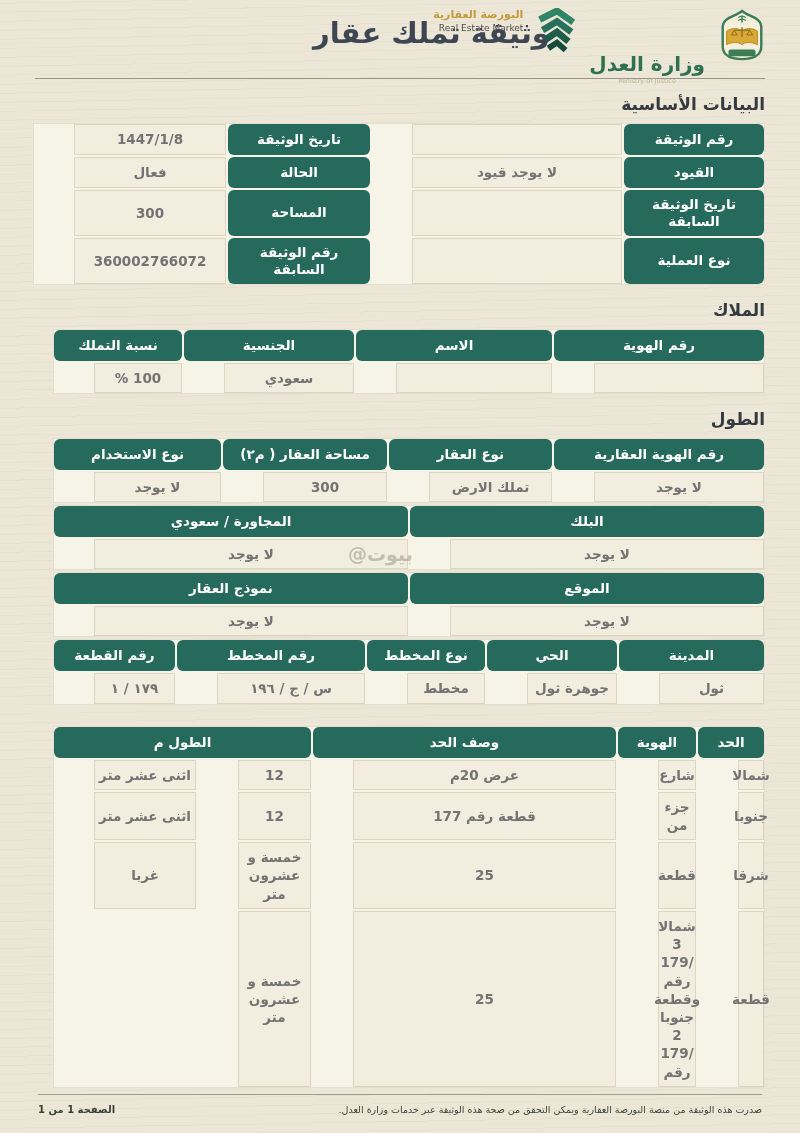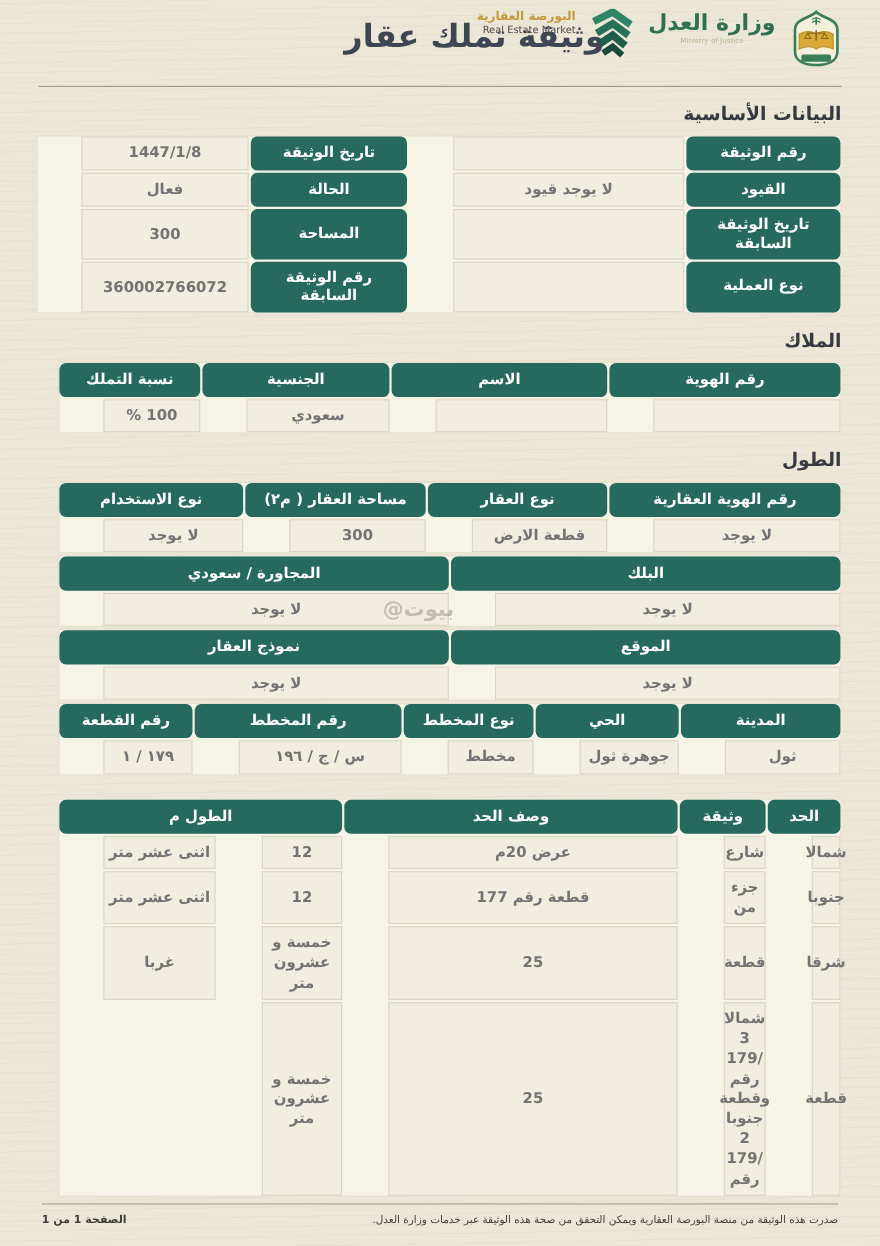--- a/index.html
+++ b/index.html
@@ -20,21 +20,21 @@
   .doc-title{
     position:absolute;left:278px;top:16px;
     font-size:29px;font-weight:bold;color:#3E4654;letter-spacing:0px;
     direction:rtl;white-space:nowrap;
   }
   .logos{position:absolute;right:-6px;top:8px;display:flex;direction:ltr;align-items:flex-start;gap:8px;}
   .rem-text{text-align:right;direction:ltr;}
   .rem-ar{font-size:11px;font-weight:bold;color:#C49A3C;letter-spacing:1px;}
   .rem-en{font-size:9px;color:#4A4A45;margin-top:2px;}
   .moj-text{text-align:center;}
-  .moj-ar{font-size:20px;font-weight:bold;color:#2E7050;font-family:"DejaVu Sans",sans-serif;}
+  .moj-ar{font-size:20px;font-weight:bold;color:#2E7050;font-family:"DejaVu Sans",sans-serif;margin-top:44px;}
   .moj-en{font-size:6.5px;color:#BFB293;margin-top:1px;}
   .rule{border:none;border-top:1px solid #9A9488;margin:0;}
 
   
   .sec-title{font-size:17px;font-weight:bold;color:#343A40;margin:15px 0 9px 0;text-align:right;}
 
   
   .tbl{display:grid;gap:2px;background:#F6F3E7;border:1px solid #E3DECD;}
   .tbl .h{
     background:#256A5D;color:#FFFFFF;font-weight:bold;font-size:13.5px;
@@ -141,21 +141,21 @@
     <div class="v">100 %</div>
   </div>
 
   <div class="sec-title">الطول</div>
   <div class="tbl tbl-prop tp1">
     <div class="h">رقم الهوية العقارية</div>
     <div class="h">نوع العقار</div>
     <div class="h">مساحة العقار ( م٢)</div>
     <div class="h">نوع الاستخدام</div>
     <div class="v">لا يوجد</div>
-    <div class="v">قطعة الارض</div>
+    <div class="v">تملك الارض</div>
     <div class="v">300</div>
     <div class="v">لا يوجد</div>
   </div>
   <div class="tbl tbl-prop tp2">
     <div class="h">البلك</div>
     <div class="h">المجاورة / سعودي</div>
     <div class="v">لا يوجد</div>
     <div class="v">لا يوجد</div>
   </div>
   <div class="tbl tbl-prop tp2">
@@ -172,21 +172,21 @@
     <div class="h">رقم القطعة</div>
     <div class="v">ثول</div>
     <div class="v">جوهرة ثول</div>
     <div class="v">مخطط</div>
     <div class="v">س / ج / ١٩٦</div>
     <div class="v">١٧٩ / ١</div>
   </div>
 
   <div class="tbl tbl-borders" style="margin-top:21px;">
     <div class="h">الحد</div>
-    <div class="h">وثيقة</div>
+    <div class="h">الهوية</div>
     <div class="h">وصف الحد</div>
     <div class="h span2">الطول م</div>
 
     <div class="v">شمالا</div>
     <div class="v">شارع</div>
     <div class="v">عرض 20م</div>
     <div class="v">12</div>
     <div class="v">اثنى عشر متر</div>
 
     <div class="v">جنوبا</div>

